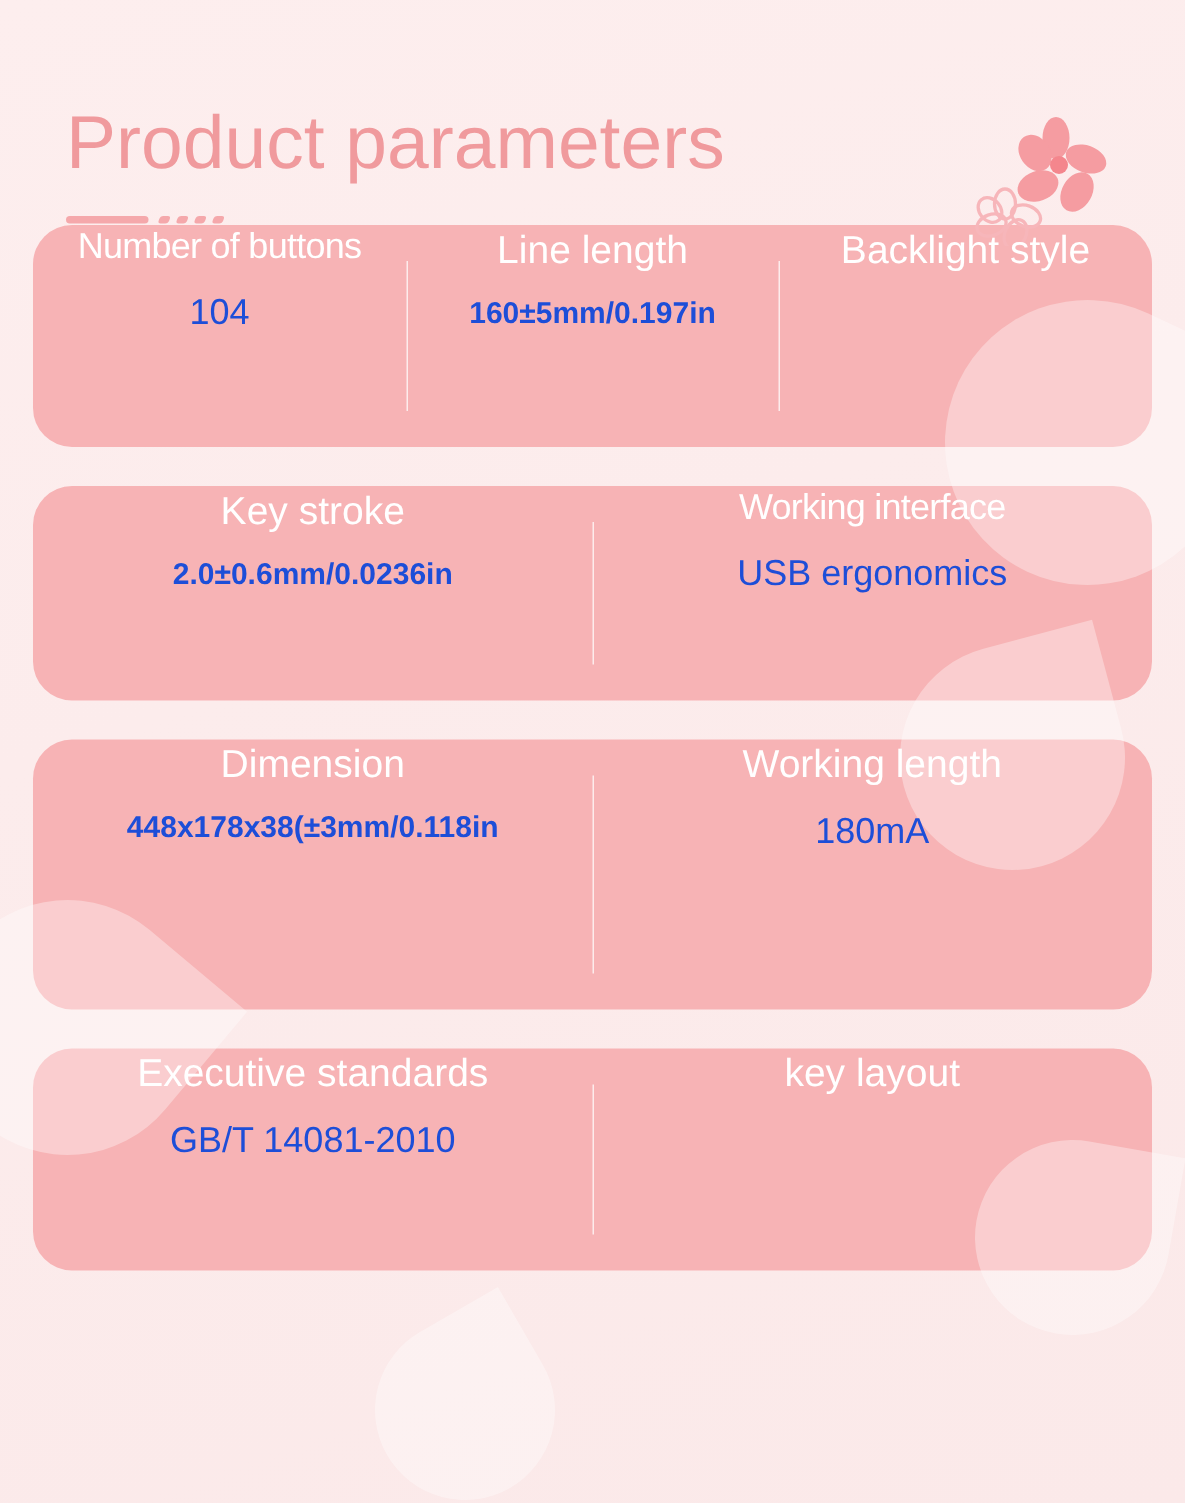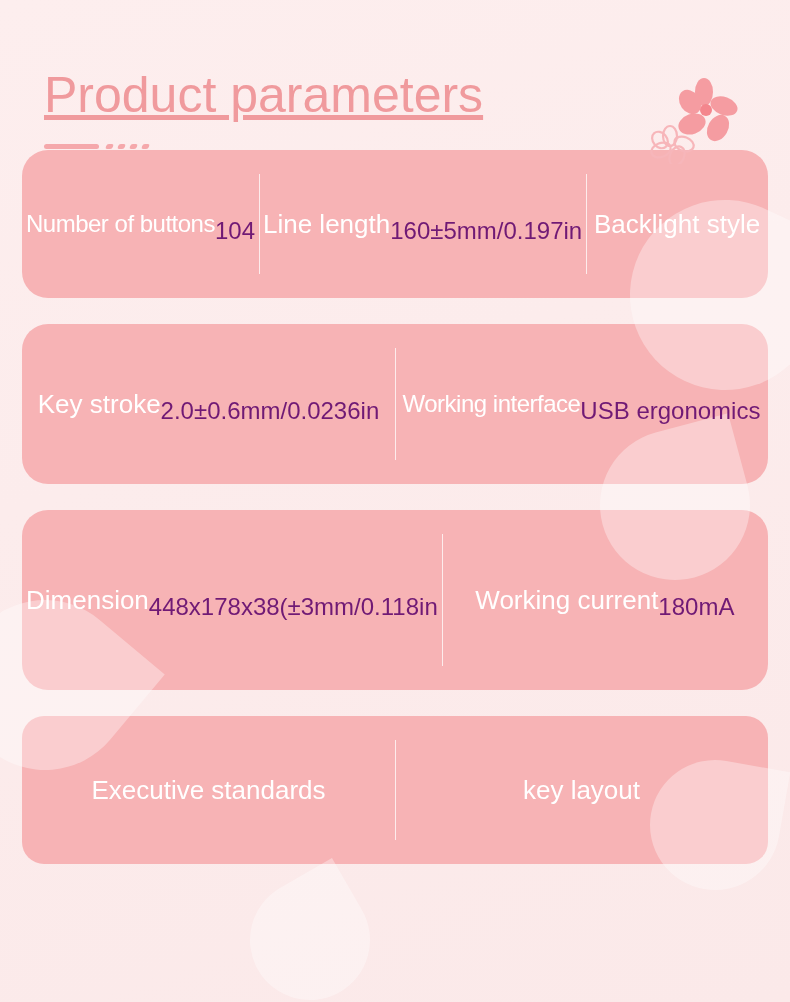--- a/index.html
+++ b/index.html
@@ -41,21 +41,20 @@
     box-sizing: border-box;
   }
   .title {
     font-size: 50px;
     color: #f09a9d;
     font-weight: normal;
     letter-spacing: 0px;
     line-height: 1;
     margin: 0;
     font-family: "Liberation Sans", sans-serif;
-    text-decoration: underline;
   }
   .underline {
     margin-top: 22px;
     width: 115px;
     height: 8px;
     position: relative;
   }
   .underline .bar {
     position: absolute;
     left: 0;
@@ -94,29 +93,30 @@
   .row {
     background: #f7b3b5;
     border-radius: 26px;
     margin-bottom: 26px;
     display: flex;
     align-items: stretch;
     box-sizing: border-box;
     overflow: hidden;
   }
   .row.r1 { height: 148px; }
-  .row.r2 { height: 160px; }
+  .row.r2 { height: 143px; }
   .row.r3 { height: 180px; }
-  .row.r4 { height: 148px; border-radius: 22px; }
+  .row.r4 { height: 148px; }
 
   .cell {
     flex: 1 1 0;
     display: flex;
+    flex-direction: column;
     align-items: center;
-    justify-content: center;
+    justify-content: flex-start;
     position: relative;
     padding: 0 4px;
     box-sizing: border-box;
     text-align: center;
   }
   .cell + .cell::before {
     content: "";
     position: absolute;
     left: 0;
     top: 24px;
@@ -124,28 +124,29 @@
     width: 1px;
     background: rgba(255,255,255,0.75);
   }
   .cell .label {
     color: #ffffff;
     font-size: 26px;
     line-height: 1.25;
     white-space: nowrap;
   }
   .cell .value {
-    color: #701a75;
+    color: #1d4ed8;
     font-size: 24px;
     line-height: 1.25;
     margin-top: 14px;
     white-space: nowrap;
   }
   .cell .value.small {
-    font-size: 24px;
+    font-size: 20px;
+    font-weight: bold;
   }
   .cell .label.tight {
     font-size: 24px;
     letter-spacing: -0.5px;
   }
 </style>
 </head>
 <body>
 
 <div class="page">
@@ -213,28 +214,29 @@
         <div class="value">USB ergonomics</div>
       </div>
     </div>
 
     <div class="row r3">
       <div class="cell">
         <div class="label">Dimension</div>
         <div class="value small">448x178x38(±3mm/0.118in</div>
       </div>
       <div class="cell">
-        <div class="label">Working current</div>
+        <div class="label">Working length</div>
         <div class="value">180mA</div>
       </div>
     </div>
 
     <div class="row r4">
       <div class="cell">
         <div class="label">Executive standards</div>
+        <div class="value">GB/T 14081-2010</div>
       </div>
       <div class="cell">
         <div class="label">key layout</div>
       </div>
     </div>
 
   </div>
 </div>
 
 </body></html>

